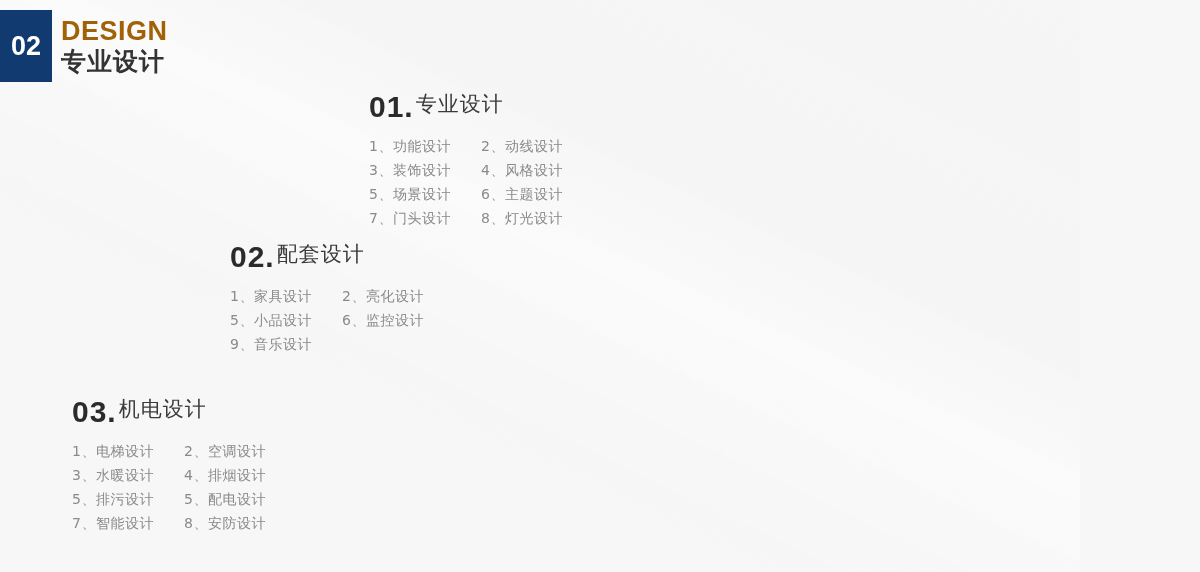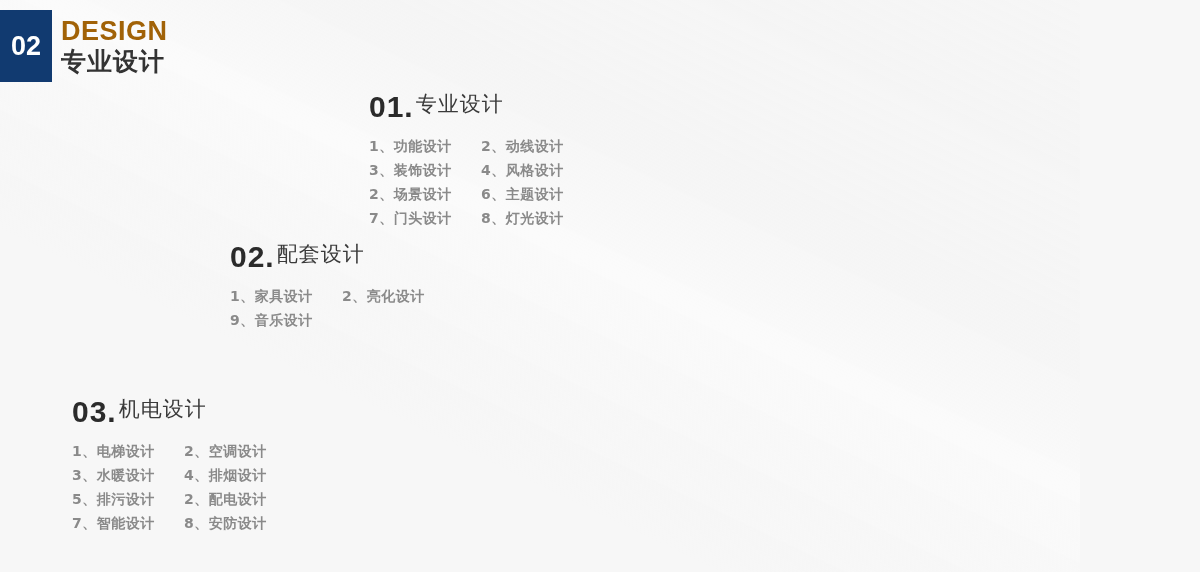--- a/index.html
+++ b/index.html
@@ -100,21 +100,20 @@
     line-height:24px;
     letter-spacing:0.5px;
     font-family:"DejaVu Sans","Liberation Sans",sans-serif;
   }
   .sec-row{
     display:flex;
     white-space:nowrap;
   }
   .sec-item{
     display:inline-block;
-    font-weight:bold;
   }
   .sec-item.col1{min-width:112px;}
 
   
   #section-1{left:369px;top:90px;}
   #section-2{left:230px;top:240px;}
   #section-3{left:72px;top:395px;}
 </style>
 </head>
 <body>
@@ -520,41 +519,45 @@
     <div class="sec-list">
       <div class="sec-row">
         <span class="sec-item col1">1、功能设计</span>
         <span class="sec-item">2、动线设计</span>
       </div>
       <div class="sec-row">
         <span class="sec-item col1">3、装饰设计</span>
         <span class="sec-item">4、风格设计</span>
       </div>
       <div class="sec-row">
-        <span class="sec-item col1">2、场景设计</span>
+        <span class="sec-item col1">5、场景设计</span>
         <span class="sec-item">6、主题设计</span>
       </div>
       <div class="sec-row">
         <span class="sec-item col1">7、门头设计</span>
         <span class="sec-item">8、灯光设计</span>
       </div>
     </div>
   </div>
 
   <div class="section" id="section-2">
     <div class="sec-head">
       <span class="sec-num">02.</span>
       <span class="sec-title">配套设计</span>
     </div>
     <div class="sec-list">
       <div class="sec-row">
         <span class="sec-item col1">1、家具设计</span>
         <span class="sec-item">2、亮化设计</span>
       </div>
       <div class="sec-row">
+        <span class="sec-item col1">5、小品设计</span>
+        <span class="sec-item">6、监控设计</span>
+      </div>
+      <div class="sec-row">
         <span class="sec-item col1">9、音乐设计</span>
         <span class="sec-item"></span>
       </div>
     </div>
   </div>
 
   <div class="section" id="section-3">
     <div class="sec-head">
       <span class="sec-num">03.</span>
       <span class="sec-title">机电设计</span>
@@ -563,21 +566,21 @@
       <div class="sec-row">
         <span class="sec-item col1">1、电梯设计</span>
         <span class="sec-item">2、空调设计</span>
       </div>
       <div class="sec-row">
         <span class="sec-item col1">3、水暖设计</span>
         <span class="sec-item">4、排烟设计</span>
       </div>
       <div class="sec-row">
         <span class="sec-item col1">5、排污设计</span>
-        <span class="sec-item">2、配电设计</span>
+        <span class="sec-item">5、配电设计</span>
       </div>
       <div class="sec-row">
         <span class="sec-item col1">7、智能设计</span>
         <span class="sec-item">8、安防设计</span>
       </div>
     </div>
   </div>
 
 </div>
 

